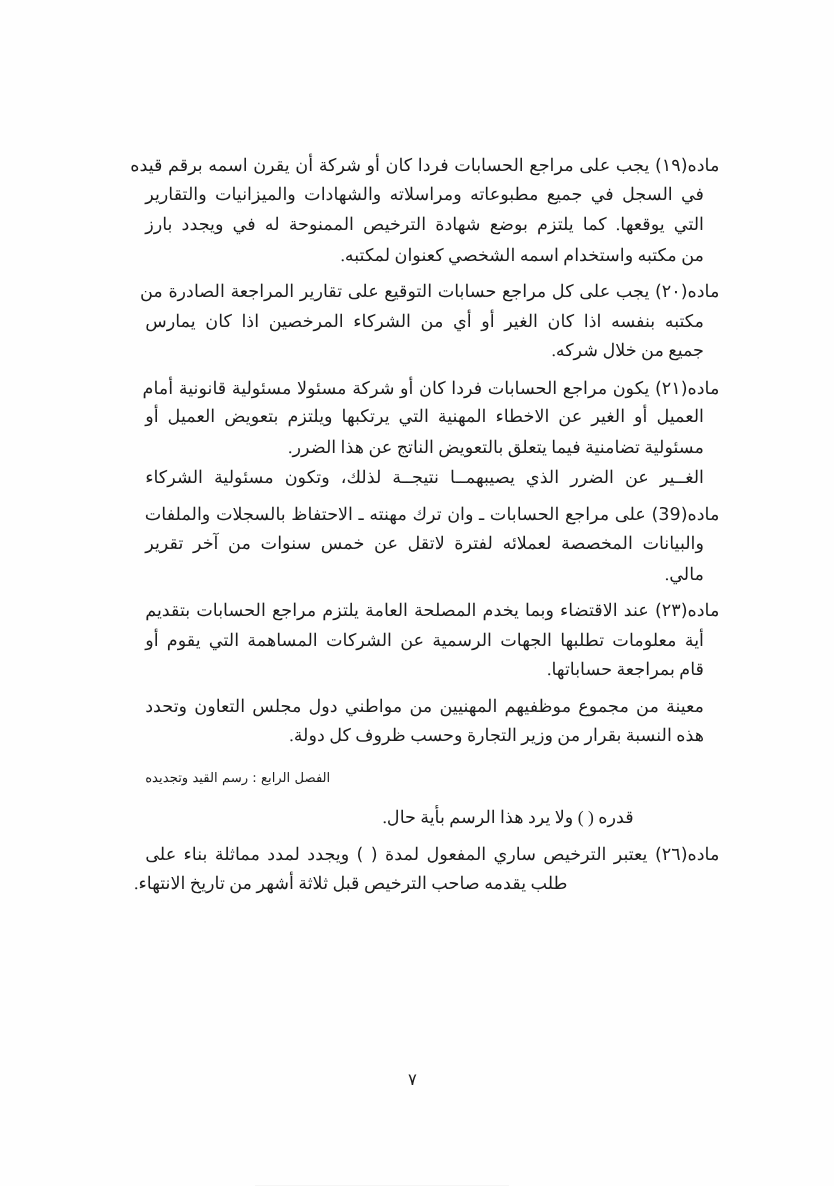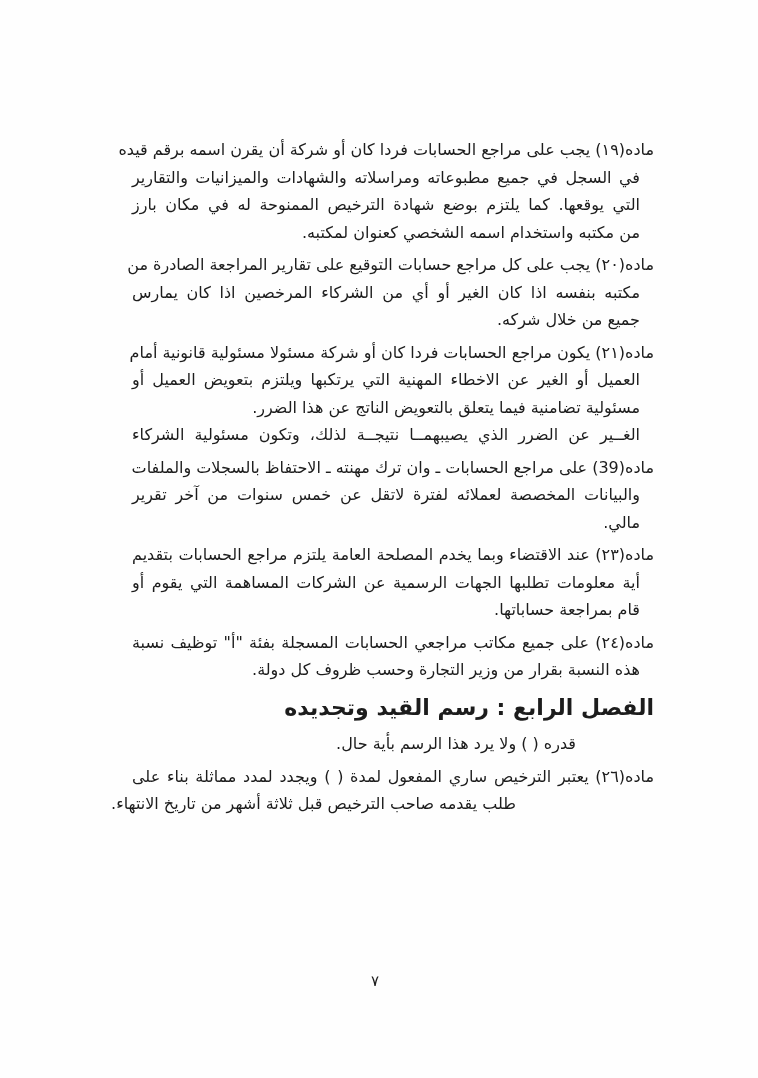--- a/index.html
+++ b/index.html
@@ -32,53 +32,54 @@
   }
   .line {
     display: block;
     text-align: justify;
     text-align-last: justify;
     white-space: nowrap;
   }
   .line.l-mid,
   .line.l-last {
     padding-right: 14px;
+    font-family: Liberation Serif, serif;
   }
   .line.l-last {
     text-align-last: right;
   }
   .line.indent-lg { padding-right: 78px; }
   .line.indent-xl { padding-right: 138px; }
   h2.chapter-heading {
     margin: 10px 0 9px 0;
-    font-size: 22px;
+    font-size: 12px;
     line-height: 27.5px;
-    font-weight: bold;
-    text-align: right;
+    font-weight: normal;
+    text-align: left;
   }
   .page-number {
     position: absolute;
     bottom: 88px;
     left: 0;
     right: 8px;
     text-align: center;
     font-size: 15px;
     color: #1c1c1c;
   }
 </style>
 </head>
 <body>
 
 <div class="page">
   <section class="content">
 
     <p class="article">
       <span class="line l-first">ماده(١٩) يجب على مراجع الحسابات فردا كان أو شركة أن يقرن اسمه برقم قيده</span>
       <span class="line l-mid">في السجل في جميع مطبوعاته ومراسلاته والشهادات والميزانيات والتقارير</span>
-      <span class="line l-mid">التي يوقعها. كما يلتزم بوضع شهادة الترخيص الممنوحة له في مكان بارز</span>
+      <span class="line l-mid">التي يوقعها. كما يلتزم بوضع شهادة الترخيص الممنوحة له في ويجدد بارز</span>
       <span class="line l-last">من مكتبه واستخدام اسمه الشخصي كعنوان لمكتبه.</span>
     </p>
 
     <p class="article">
       <span class="line l-first">ماده(٢٠) يجب على كل مراجع حسابات التوقيع على تقارير المراجعة الصادرة من</span>
       <span class="line l-mid">مكتبه بنفسه اذا كان الغير أو أي من الشركاء المرخصين اذا كان يمارس</span>
       <span class="line l-last">جميع من خلال شركه.</span>
     </p>
 
     <p class="article">
@@ -94,21 +95,21 @@
       <span class="line l-last">مالي.</span>
     </p>
 
     <p class="article">
       <span class="line l-first">ماده(٢٣) عند الاقتضاء وبما يخدم المصلحة العامة يلتزم مراجع الحسابات بتقديم</span>
       <span class="line l-mid">أية معلومات تطلبها الجهات الرسمية عن الشركات المساهمة التي يقوم أو</span>
       <span class="line l-last">قام بمراجعة حساباتها.</span>
     </p>
 
     <p class="article">
-      <span class="line l-first">ماده(٢٤) على جميع مكاتب مراجعي الحسابات المسجلة بفئة "أ" توظيف نسبة</span>
+      <span class="line l-mid">معينة من مجموع موظفيهم المهنيين من مواطني دول مجلس التعاون وتحدد</span>
       <span class="line l-last">هذه النسبة بقرار من وزير التجارة وحسب ظروف كل دولة.</span>
     </p>
 
     <h2 class="chapter-heading">الفصل الرابع : رسم القيد وتجديده</h2>
 
     <p class="article">
       <span class="line l-last indent-lg">قدره (      ) ولا يرد هذا الرسم بأية حال.</span>
     </p>
 
     <p class="article">

